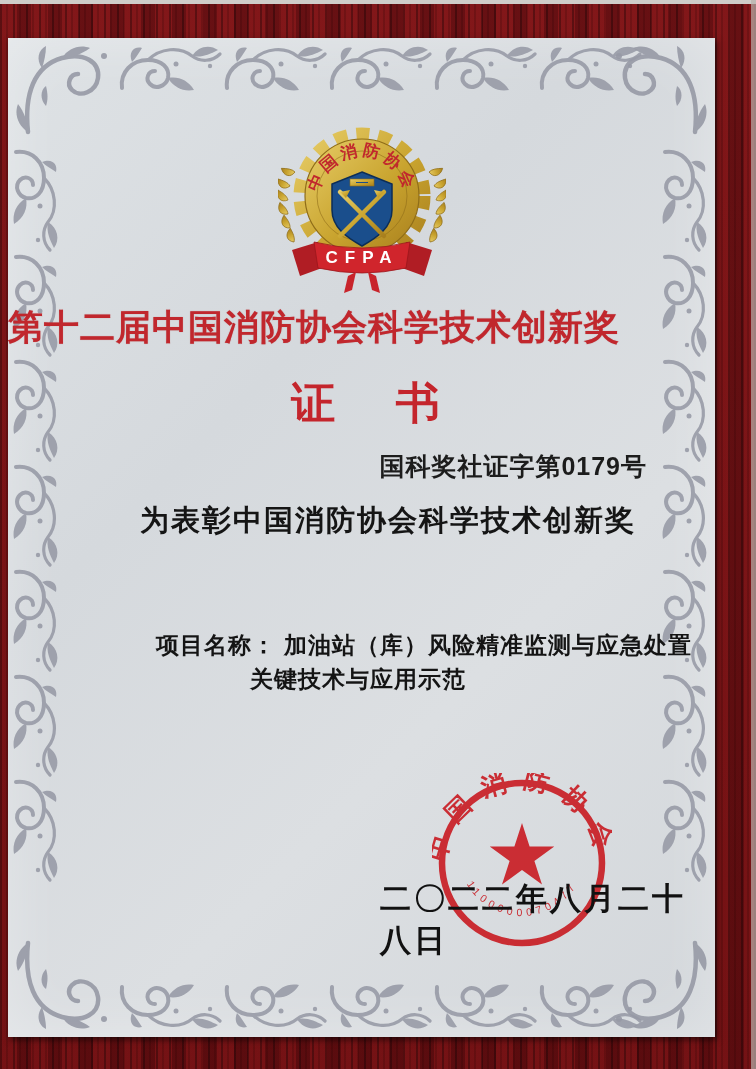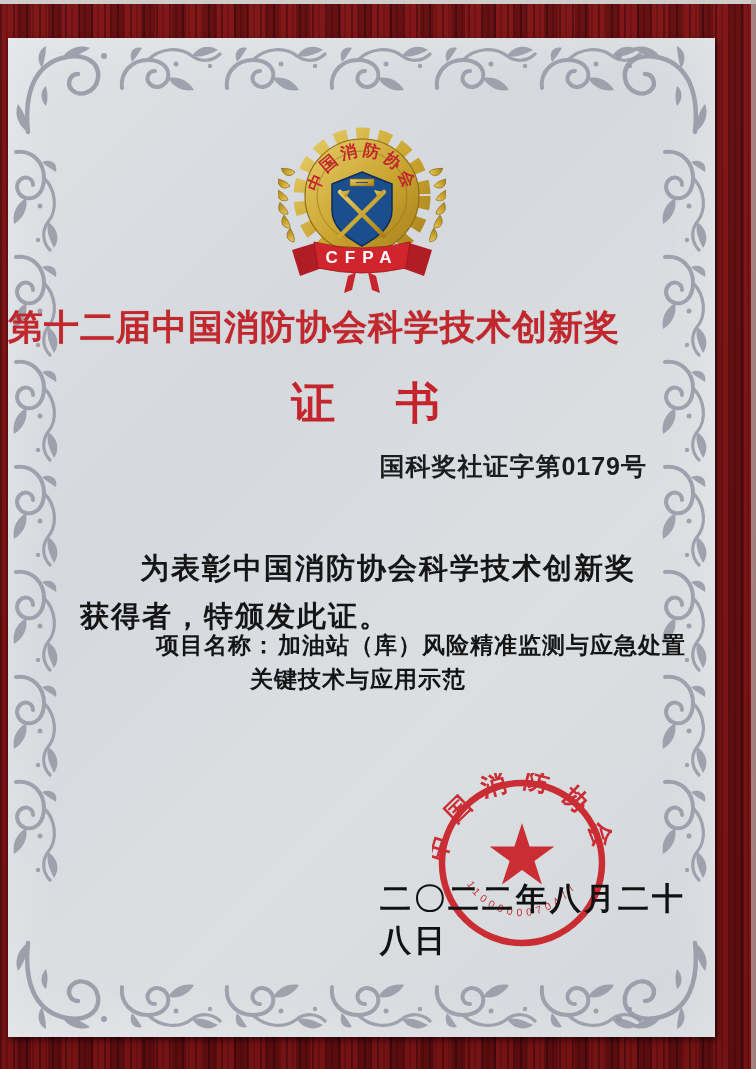--- a/index.html
+++ b/index.html
@@ -35,27 +35,27 @@
   }
   .serial{
     right:68px;top:412px;
     font-size:25px;font-weight:bold;color:#1c1c1c;letter-spacing:1px;
   }
   .citation{
     left:72px;top:458px;width:592px;z-index:3;position:absolute;
     font-family:"DejaVu Serif","Liberation Serif",serif;
     font-size:29px;line-height:48px;color:#151515;font-weight:600;letter-spacing:2px;
   }
-  .citation .l1{text-indent:60px;margin-top:48px;}
+  .citation .l1{text-indent:60px;}
   .field{position:absolute;z-index:3;font-size:23px;font-weight:bold;color:#141414;letter-spacing:1px;}
   .field-project{left:148px;top:592px;}
   .field-project2{left:242px;top:626px;}
   .field-grade{left:148px;top:668px;}
   .field-winner{left:148px;top:713px;}
-  .field .lbl{margin-right:2px;}
+  .field .lbl{margin-right:8px;}
 
   .seal{position:absolute;left:424px;top:735px;z-index:4;opacity:.93;}
   .date-line{
     position:absolute;left:372px;top:840px;z-index:5;
     font-size:31px;font-weight:bold;color:#111;letter-spacing:3px;
   }
   .certno{
     position:absolute;left:88px;top:889px;z-index:3;
     font-size:23px;font-weight:bold;color:#161616;letter-spacing:0.5px;
   }
@@ -183,21 +183,20 @@
       <text x="84" y="139" text-anchor="middle" font-size="17" font-weight="bold" fill="#ffffff" letter-spacing="7">CFPA</text>
     </g>
   </svg>
 
   <div class="txt award-title">第十二届中国消防协会科学技术创新奖</div>
   <div class="txt cert-title">证 书</div>
   <div class="txt serial">国科奖社证字第0179号</div>
 
   <div class="citation">
     <div class="l1">为表彰中国消防协会科学技术创新奖</div>
-    <div class="l2">获得者，特颁发此证。</div>
   </div>
 
   <div class="field field-project">
     <span class="lbl">项目名称：</span><span>加油站（库）风险精准监测与应急处置</span>
   </div>
   <div class="field field-project2">
     <span>关键技术与应用示范</span>
   </div>
 
   <svg class="seal" width="180" height="180" viewBox="0 0 180 180">

